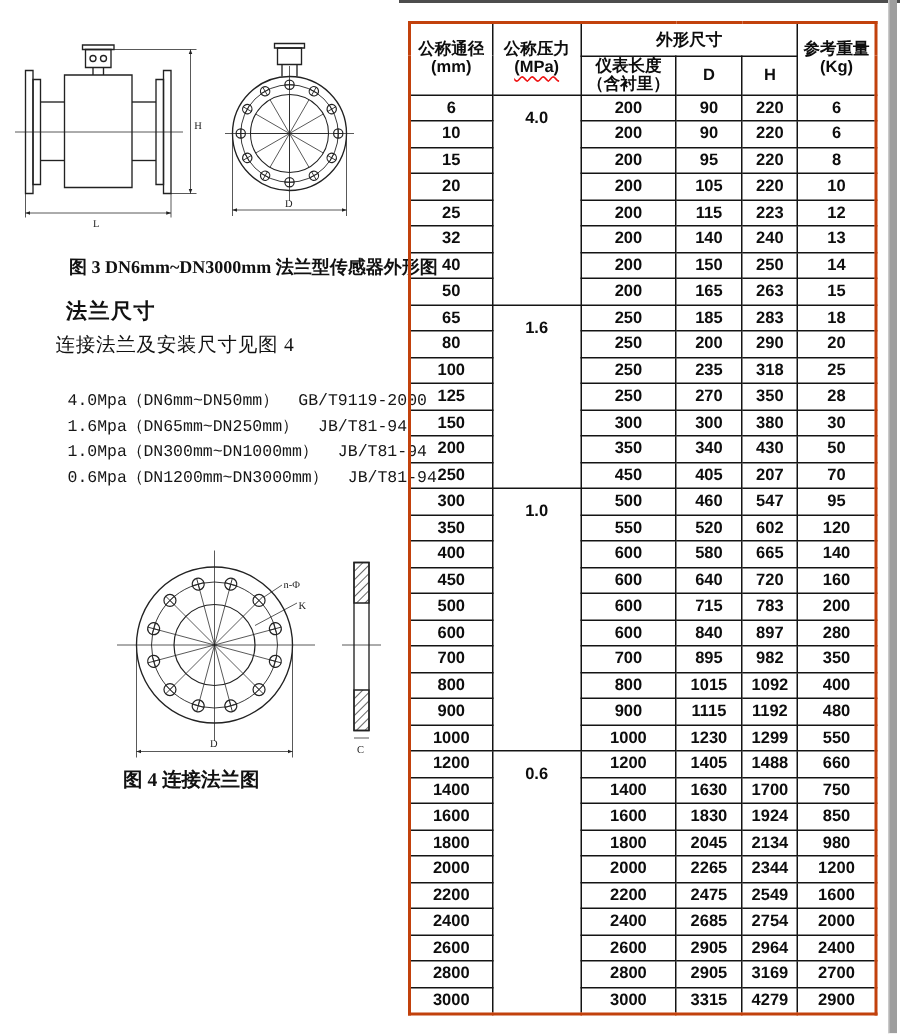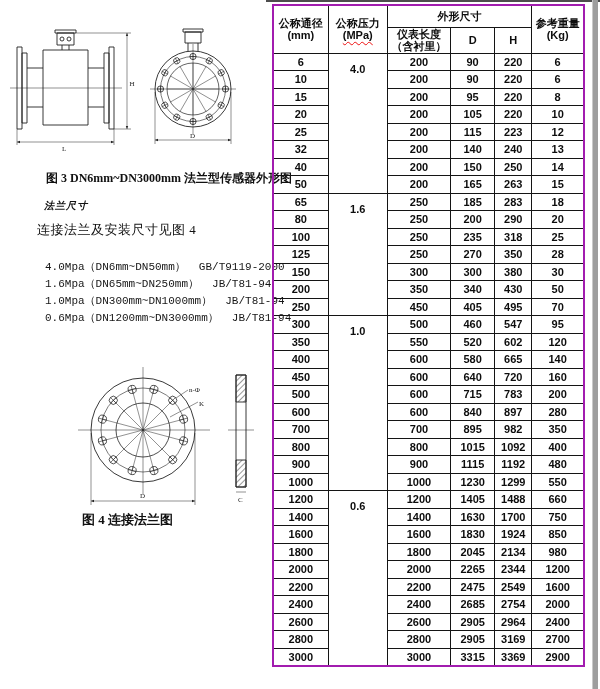--- a/index.html
+++ b/index.html
@@ -21,32 +21,32 @@
   .caption3 {
     position:absolute; left:46px; top:170px; width:225px;
     font-family:"Liberation Serif", serif; font-weight:bold; font-size:12px; color:#111; white-space:nowrap;
   }
   .caption4 {
     position:absolute; left:82px; top:511px;
     font-family:"Liberation Serif", serif; font-weight:bold; font-size:13px; color:#111; white-space:nowrap;
   }
 
   
-  .heading { position:absolute; left:44px; top:199px; font-size:10px; font-weight:bold; font-family:"Liberation Serif", serif; letter-spacing:1px;font-style:italic; }
+  .heading { position:absolute; left:44px; top:199px; font-size:14px; font-weight:bold; font-family:"Liberation Serif", serif; letter-spacing:1px; }
   .bodyline { position:absolute; left:37px; font-size:13px; font-family:"Liberation Serif", serif; letter-spacing:0.5px; }
   .line1 { top:221px; } .line2 { top:240px; }
   .std-line { position:absolute; left:45px; font-family:"Liberation Mono", monospace; font-size:11px; white-space:nowrap; color:#161616; }
   .std-0 { top:259px;text-align:right; } .std-1 { top:276px;text-align:center; } .std-2 { top:293px; } .std-3 { top:310px; }
   .std-code { margin-left:13px; }
 
   
   table.dim-table {
-    position:absolute; left:272px; top:4px; width:313px;
+    position:absolute; left:272px; top:14px; width:313px;
     border-collapse:collapse; table-layout:fixed;
-    border:2px solid #a21caf;
+    border:2px solid #c2410c;
     font-family:"Liberation Sans", sans-serif;
   }
   .dim-table th, .dim-table td {
     border:1px solid #141414; text-align:center; vertical-align:middle;
     font-weight:bold; color:#0d0d0d; padding:0; overflow:hidden;
   }
   .dim-table thead tr.hrow1 th { height:22px; font-size:11px; }
   .dim-table thead tr.hrow2 th { height:26px; font-size:11px; }
   .dim-table thead th div { line-height:12.5px; font-size:11px; }
   .dim-table tbody td { height:16.5px; font-size:11px; line-height:16.5px; }
@@ -367,21 +367,21 @@
           <td>200</td>
           <td>350</td>
           <td>340</td>
           <td>430</td>
           <td>50</td>
         </tr>
         <tr>
           <td>250</td>
           <td>450</td>
           <td>405</td>
-          <td>495</td>
+          <td>207</td>
           <td>70</td>
         </tr>
         <tr>
           <td>300</td>
           <td rowspan="10" class="pressure-cell">1.0</td>
           <td>500</td>
           <td>460</td>
           <td>547</td>
           <td>95</td>
         </tr>
@@ -509,18 +509,18 @@
           <td>2800</td>
           <td>2800</td>
           <td>2905</td>
           <td>3169</td>
           <td>2700</td>
         </tr>
         <tr>
           <td>3000</td>
           <td>3000</td>
           <td>3315</td>
-          <td>3369</td>
+          <td>4279</td>
           <td>2900</td>
         </tr>
       </tbody>
   </table>
 </div>
 
 </body></html>

